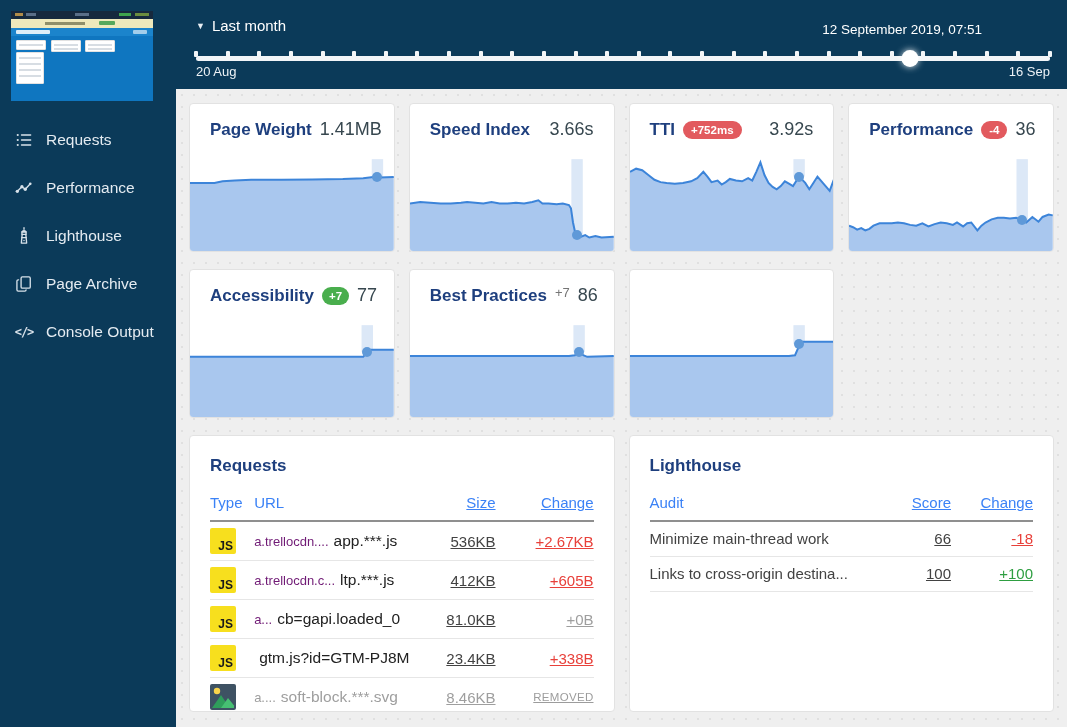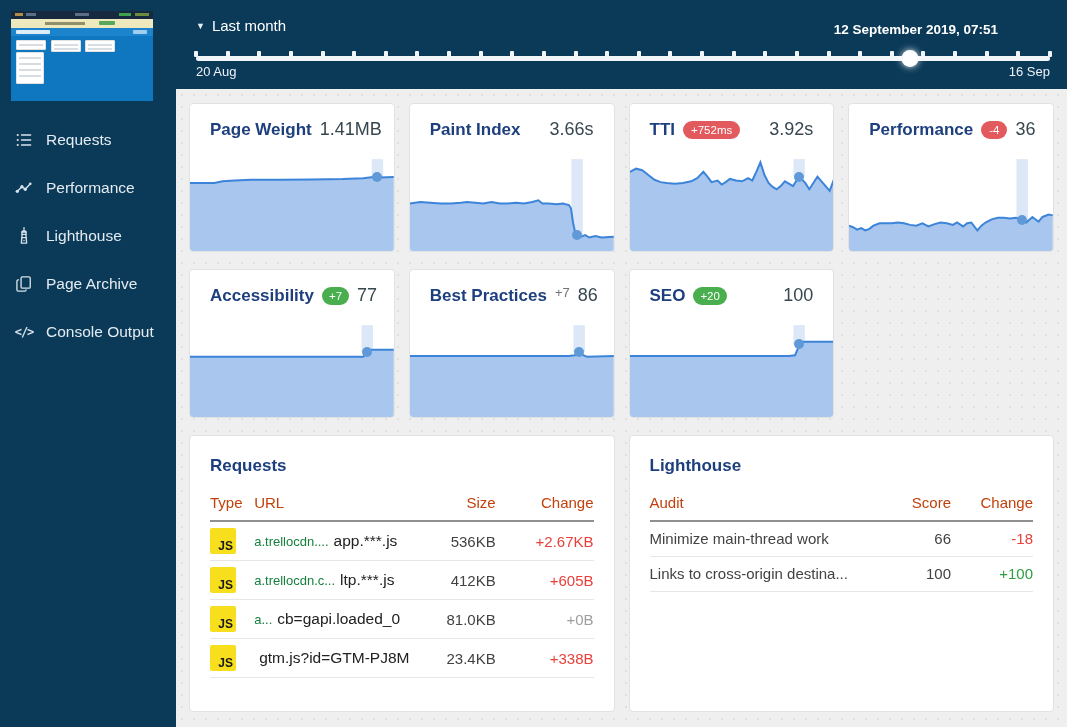--- a/index.html
+++ b/index.html
@@ -33,60 +33,60 @@
   .nav-item.active { background:#155A84; }
   .nav-icon { width:22px; height:22px; display:flex; align-items:center; justify-content:center; flex:0 0 22px; }
   .nav-icon svg { width:20px; height:20px; stroke:#D8E2EA; fill:none; stroke-width:1.6; stroke-linecap:round; stroke-linejoin:round; }
   .nav-icon .filled { fill:#D8E2EA; stroke:none; }
   .code-glyph { font-family:"DejaVu Sans Mono", monospace; font-size:12px; font-weight:bold; color:#D8E2EA; letter-spacing:-1px; }
 
   
   .topbar { position:absolute; left:176px; top:0; width:891px; height:89px; background:#0B3A59; }
   .range-dd { position:absolute; left:20px; top:17px; color:#FFFFFF; font-size:15px; cursor:pointer; display:flex; align-items:center; gap:7px; }
   .range-dd .caret { font-size:9px; color:#E8EEF3; }
-  .sel-date { position:absolute; right:69px; top:22px; color:#FFFFFF; font-size:13.5px; font-weight:bold; }
+  .sel-date { position:absolute; right:85px; top:22px; color:#FFFFFF; font-size:13.5px; font-weight:normal; }
   .slider { position:absolute; left:20px; right:17px; top:49px; height:14px; }
   .slider .track { position:absolute; left:0; right:0; bottom:2px; height:5px; background:#F2F5F8; border-radius:3px; }
   .slider .tick { position:absolute; bottom:6px; width:4px; height:6px; background:#F2F5F8; border-radius:1px; transform:translateX(-50%); }
   .slider .handle { position:absolute; bottom:-4px; width:17px; height:17px; background:#FFFFFF; border-radius:50%;
                     transform:translateX(-50%); box-shadow:0 0 7px rgba(255,255,255,.9); cursor:grab; }
   .slider-labels { position:absolute; left:20px; right:17px; top:64px; display:flex; justify-content:space-between;
                    color:#EDF2F6; font-size:13px; }
 
   
   .content { position:absolute; left:176px; top:89px; width:891px; height:724px; background:#EFEFEF;
              background-image:radial-gradient(circle, #E0E0E0 1px, rgba(0,0,0,0) 1.2px); background-size:12px 12px;
              padding:14px 13px; }
   .grid { display:grid; grid-template-columns:repeat(4, 1fr); grid-template-rows:149px 149px 277px; gap:17px 14px; }
   .card { background:#FFFFFF; border:1px solid #E2E2E2; border-radius:4px; position:relative; overflow:hidden; cursor:pointer; }
 
   .m-head { display:flex; align-items:center; gap:8px; padding:15px 20px 0 20px; }
   .m-title { font-size:17px; font-weight:bold; color:#1E3F7E; white-space:nowrap; }
   .m-value { margin-left:auto; font-size:18px; color:#37474F; }
-  .badge { font-weight:normal; display:inline-block; }
+  .badge { font-weight:bold; display:inline-block; }
   .badge-red { background:#E25A5E; color:#fff; border-radius:10px; font-size:11.5px; padding:3px 8px; }
   .badge-green { background:#49AE4D; color:#fff; border-radius:10px; font-size:11.5px; padding:3px 7px; }
   .badge-plain { color:#757575; font-size:13px; font-weight:normal; position:relative; top:-3px; }
   .card-chart { position:absolute; left:0; right:0; bottom:0; height:95px; }
   .card-chart svg { position:absolute; left:0; top:0; width:100%; height:100%; }
   .chart-dot { position:absolute; width:10px; height:10px; border-radius:50%; background:#5F99D8; }
 
   
   .panel { padding:20px 20px 0 20px; }
   .p-title { font-size:17px; font-weight:bold; color:#1E3F7E; }
   table { width:100%; border-collapse:collapse; margin-top:10px; }
-  th { font-weight:normal; color:#c2410c; font-size:15px; text-align:left; padding:8px 0 9px 0; border-bottom:2px solid #8F8F8F; }
-  th.num, td.num { text-align:right; }
+  th { font-weight:normal; color:#3b82f6; font-size:15px; text-align:left; padding:8px 0 9px 0; border-bottom:2px solid #8F8F8F; }
+  th.num, td.num { text-align:right;text-decoration:underline; }
   td { border-bottom:1px solid #E6E6E6; padding:6px 0; font-size:15px; color:#424242; height:35px; }
   .req-table td.type { width:46px; }
   .req-table td.num.size { width:92px; }
   .req-table td.num.chg { width:104px; }
   .lh-table td.num.score { width:72px; }
   .lh-table td.num.chg { width:82px; }
-  .url-prefix { color:#15803d; font-size:13px; margin-right:5px; }
+  .url-prefix { color:#701a75; font-size:13px; margin-right:5px; }
   .url-main { color:#212121; font-size:15.5px; white-space:nowrap; }
   tr.removed .url-main, tr.removed .url-prefix, tr.removed td.size { color:#9E9E9E; }
   .js-badge { width:26px; height:26px; background:#F7DF1E; border-radius:2px; display:flex; align-items:flex-end; justify-content:flex-end;
               font-size:12px; font-weight:bold; color:#1A1A1A; padding:0 3px 1px 0; }
   .img-icon { width:26px; height:26px; display:block; }
   .s-red { color:#E8403A; } .s-green { color:#2E9E41; } .s-muted { color:#9E9E9E; }
   .s-removed { color:#9C9C9C; font-size:11.5px; letter-spacing:.3px; }
   .audit-cell { display:flex; align-items:center; }
   .audit-detail { color:#9E9E9E; font-size:14px; margin-left:28px; }
 </style>
@@ -244,21 +244,21 @@
             <svg viewBox="0 0 100 60" preserveAspectRatio="none">
               <rect x="89.2" y="2" width="5.6" height="11.4" fill="#DCE8F7"></rect>
               <path d="M0,17 L12,17 L16,16 L22,15.5 L30,15 L45,15 L60,14.8 L75,14.5 L85,14 L90,13.2 L93,13.5 L100,13.2 L100,60 L0,60 Z" fill="#A9C7EE"></path>
               <path d="M0,17 L12,17 L16,16 L22,15.5 L30,15 L45,15 L60,14.8 L75,14.5 L85,14 L90,13.2 L93,13.5 L100,13.2" fill="none" stroke="#3C84D9" stroke-width="2" vector-effect="non-scaling-stroke"></path>
             </svg>
             <div class="chart-dot" style="left: calc(92% - 5px); top: 16.2167px;"></div>
           </div>
       </div>
       <div class="card">
         <div class="m-head">
-            <span class="m-title">Paint Index</span>
+            <span class="m-title">Speed Index</span>
             <span class="m-value">3.66s</span>
           </div>
         <div class="card-chart">
             <svg viewBox="0 0 100 60" preserveAspectRatio="none">
               <rect x="79.2" y="2" width="5.6" height="48" fill="#DCE8F7"></rect>
               <path d="M0,30 L5,29 L10,29.5 L15,30 L20,30 L25,29.5 L28,29 L32,29.5 L36,30 L40,29 L44,30 L48,30 L52,29.5 L56,30 L60,29 L63,28 L65,30 L68,30 L72,30.5 L75,30 L78,31 L79,33 L80,42 L81,48 L82,50 L84,51 L86,50 L88,51.5 L91,50.5 L94,51.5 L100,51 L100,60 L0,60 Z" fill="#A9C7EE"></path>
               <path d="M0,30 L5,29 L10,29.5 L15,30 L20,30 L25,29.5 L28,29 L32,29.5 L36,30 L40,29 L44,30 L48,30 L52,29.5 L56,30 L60,29 L63,28 L65,30 L68,30 L72,30.5 L75,30 L78,31 L79,33 L80,42 L81,48 L82,50 L84,51 L86,50 L88,51.5 L91,50.5 L94,51.5 L100,51" fill="none" stroke="#3C84D9" stroke-width="2" vector-effect="non-scaling-stroke"></path>
             </svg>
             <div class="chart-dot" style="left: calc(82% - 5px); top: 74.1667px;"></div>
           </div>
@@ -318,25 +318,20 @@
         <div class="card-chart">
             <svg viewBox="0 0 100 60" preserveAspectRatio="none">
               <rect x="80.2" y="2" width="5.6" height="17" fill="#DCE8F7"></rect>
               <path d="M0,21.5 L40,21.5 L78,21.5 L81,21 L83,18.5 L85,21 L87,22 L100,21.5 L100,60 L0,60 Z" fill="#A9C7EE"></path>
               <path d="M0,21.5 L40,21.5 L78,21.5 L81,21 L83,18.5 L85,21 L87,22 L100,21.5" fill="none" stroke="#3C84D9" stroke-width="2" vector-effect="non-scaling-stroke"></path>
             </svg>
             <div class="chart-dot" style="left: calc(83% - 5px); top: 25.0833px;"></div>
           </div>
       </div>
       <div class="card">
-        <div class="m-head">
-            <span class="m-title">SEO</span>
-            <span class="badge badge-green">+20</span>
-            <span class="m-value">100</span>
-          </div>
         <div class="card-chart">
             <svg viewBox="0 0 100 60" preserveAspectRatio="none">
               <rect x="80.2" y="2" width="5.6" height="12" fill="#DCE8F7"></rect>
               <path d="M0,21.5 L40,21.5 L78,21.5 L81,21 L83,15 L85,12.5 L100,12.5 L100,60 L0,60 Z" fill="#A9C7EE"></path>
               <path d="M0,21.5 L40,21.5 L78,21.5 L81,21 L83,15 L85,12.5 L100,12.5" fill="none" stroke="#3C84D9" stroke-width="2" vector-effect="non-scaling-stroke"></path>
             </svg>
             <div class="chart-dot" style="left: calc(83% - 5px); top: 17.1667px;"></div>
           </div>
       </div>
 
@@ -376,20 +371,33 @@
               <td class="num size">81.0KB</td>
               <td class="num chg s-muted">+0B</td>
             </tr>
             <tr>
               <td class="type">
                   <span class="js-badge">JS</span>
                 </td>
               <td><span class="url-prefix"></span><span class="url-main">gtm.js?id=GTM-PJ8M</span></td>
               <td class="num size">23.4KB</td>
               <td class="num chg s-red">+338B</td>
+            </tr>
+            <tr class="removed">
+              <td class="type">
+                <svg class="img-icon" viewBox="0 0 26 26">
+                  <rect width="26" height="26" rx="2" fill="#3E5263"></rect>
+                  <circle cx="7" cy="7" r="3.2" fill="#F9D44C"></circle>
+                  <polygon points="2,24 11,11 17,20 17,24" fill="#2F9E5B"></polygon>
+                  <polygon points="11,24 18,14 24,21.5 24,24" fill="#47BF73"></polygon>
+                </svg>
+              </td>
+              <td><span class="url-prefix">a....</span><span class="url-main">soft-block.***.svg</span></td>
+              <td class="num size">8.46KB</td>
+              <td class="num chg s-removed">REMOVED</td>
             </tr>
           </tbody>
         </table>
       </div>
 
       <div class="card panel" style="grid-column:3 / span 2; cursor:default;">
         <div class="p-title">Lighthouse</div>
         <table class="lh-table">
           <thead>
             <tr>

